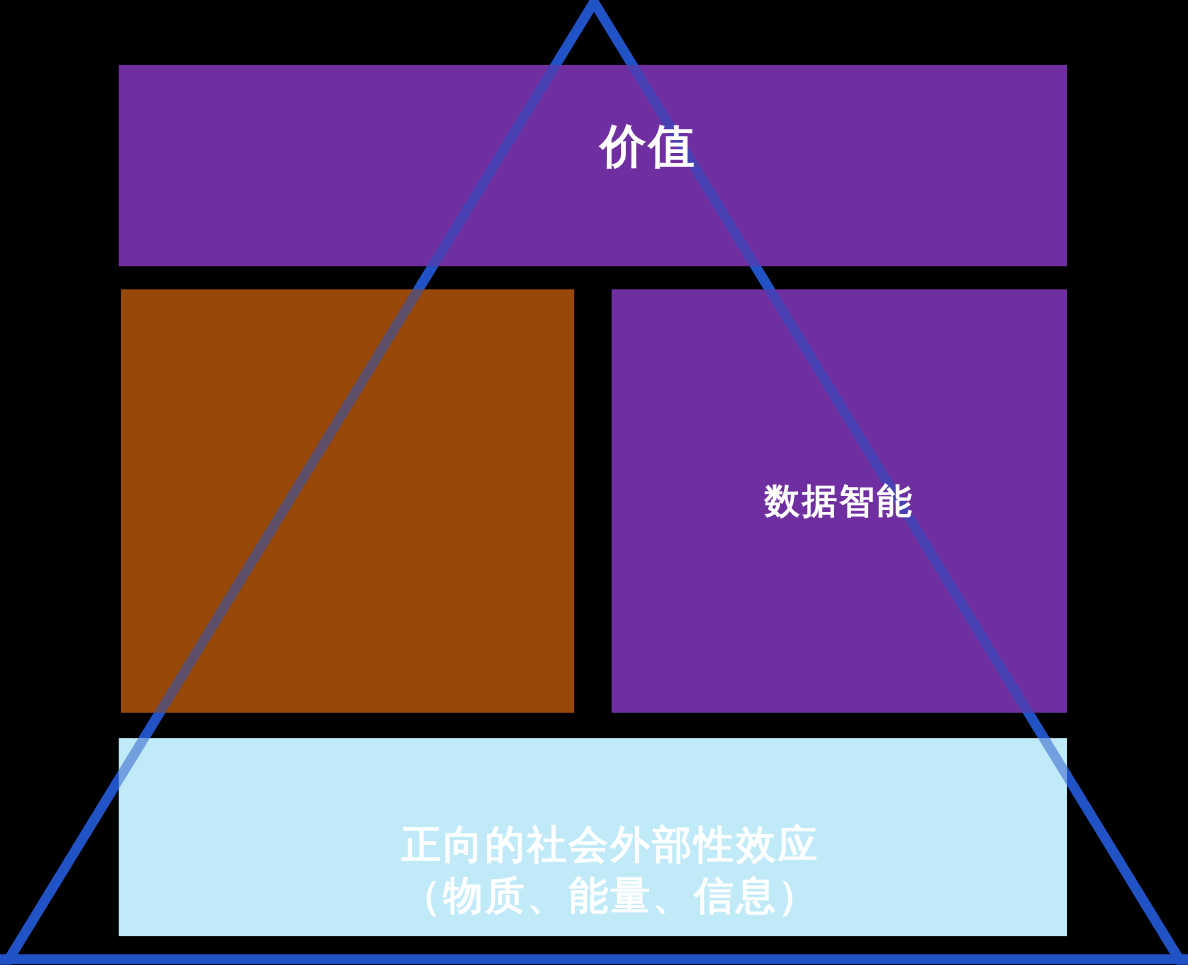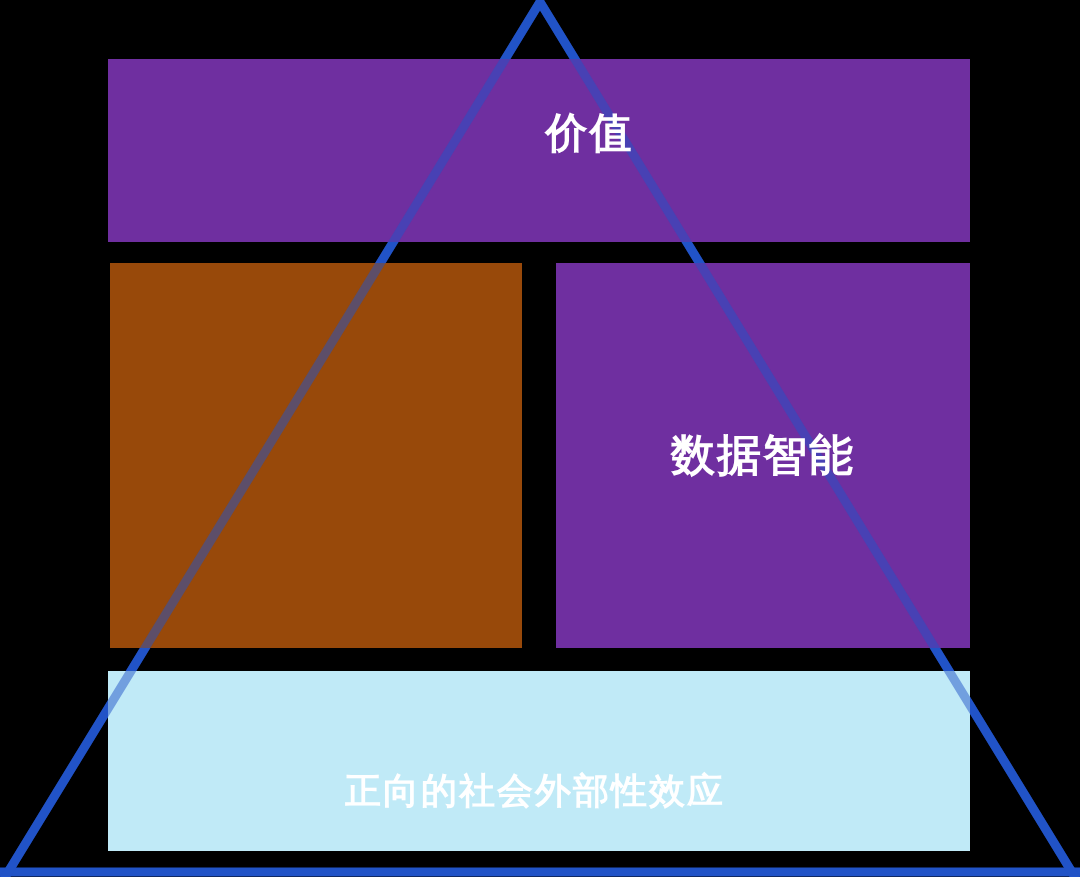--- a/index.html
+++ b/index.html
@@ -47,24 +47,24 @@
     padding-bottom: 36px;
   }
   .label-network {
     left: 110px; top: 263px;
     width: 412px; height: 385px;
     font-size: 40px;
   }
   .label-data {
     left: 556px; top: 263px;
     width: 414px; height: 385px;
-    font-size: 44px;
+    font-size: 32px;
   }
   .label-externality {
-    left: 104px; top: 671px;
+    left: 124px; top: 671px;
     width: 862px; height: 180px;
     font-size: 36px;
     line-height: 46px;
     padding-top: 60px;
     flex-direction: column;
   }
 </style>
 </head>
 <body>
 
@@ -83,15 +83,16 @@
     <polyline class="tri tri-over" points="2,882 540,2 1078,882" stroke="#2153C7"></polyline>
   </svg>
 
   <div class="label label-value">价值</div>
 
 
   <div class="label label-data">数据智能</div>
 
   <div class="label label-externality">
     <div>正向的社会外部性效应</div>
+    <div>（物质、能量、信息）</div>
   </div>
 
 </div>
 
 </body></html>

